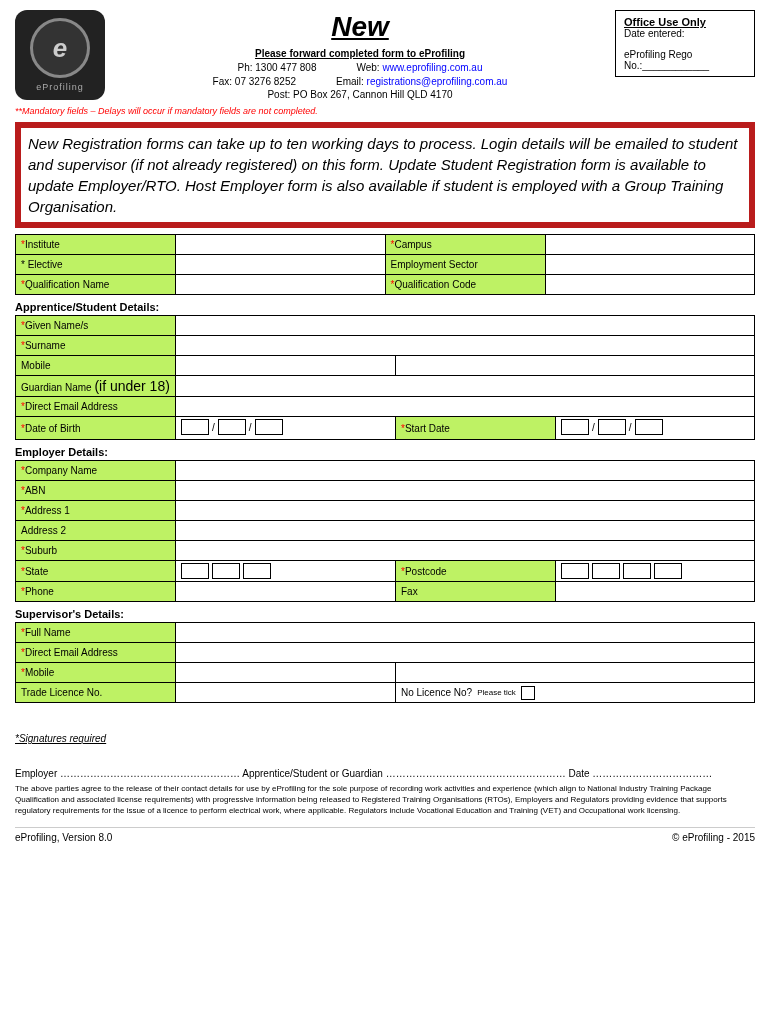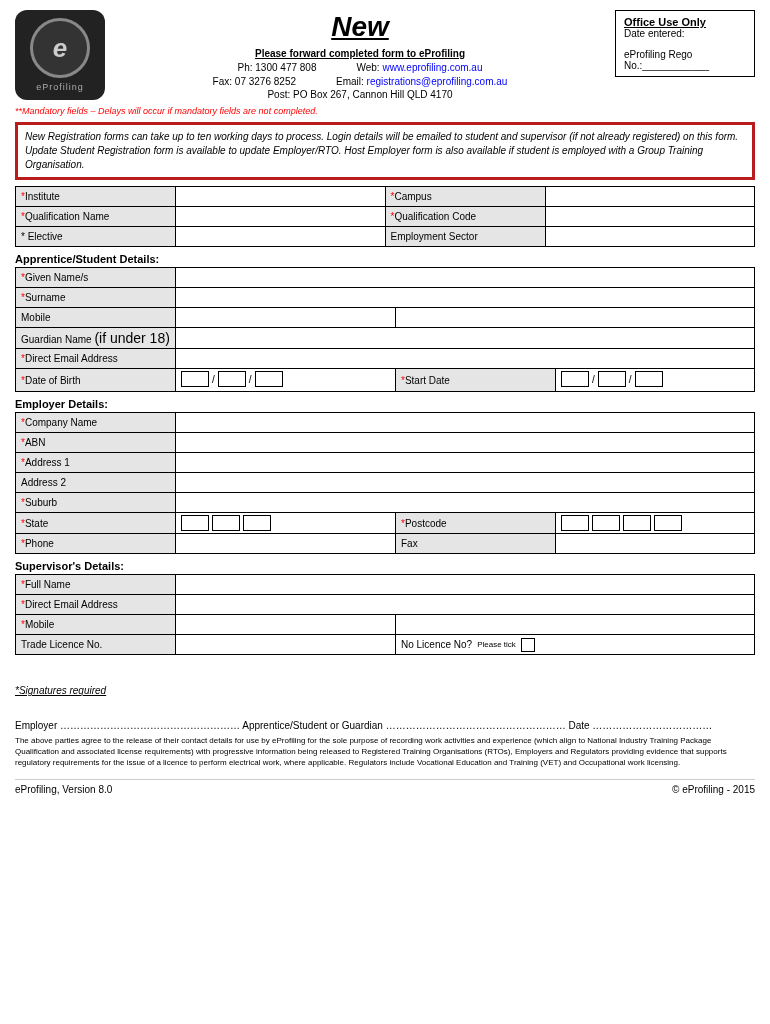--- a/index.html
+++ b/index.html
@@ -102,40 +102,40 @@
       text-decoration: underline;
       font-size: 11px;
     }
     .mandatory-note {
       font-size: 9px;
       font-style: italic;
       margin: 4px 0 6px 0;
     }
     .mandatory-note span { color: red; }
     .info-box {
-      border: 3px solid #b91c1c;
+      border: 6px solid #b91c1c;
       padding: 5px 7px;
-      font-size: 10px;
+      font-size: 15px;
       font-style: italic;
       margin-bottom: 6px;
       line-height: 1.4;
     }
     table.form-table {
       width: 100%;
       border-collapse: collapse;
       margin-bottom: 4px;
     }
     table.form-table td, table.form-table th {
       border: 1px solid #000;
       padding: 2px 5px;
       font-size: 10px;
       height: 20px;
     }
     .label-cell {
-      background: #e5e5e5;
+      background: #bef264;
       font-weight: normal;
       white-space: nowrap;
       width: 160px;
     }
     .label-cell .req { color: red; }
     .input-cell {
       background: #fff;
     }
     .section-header {
       font-weight: bold;
@@ -253,29 +253,29 @@
 
 <table class="form-table">
   <tbody>
       <tr>
     <td class="label-cell"><span class="req">*</span>Institute</td>
     <td class="input-cell"></td>
     <td class="label-cell"><span class="req">*</span>Campus</td>
     <td class="input-cell"></td>
   </tr>
   <tr>
+    <td class="label-cell">* Elective</td>
+    <td class="input-cell"></td>
+    <td class="label-cell">Employment Sector</td>
+    <td class="input-cell"></td>
+  </tr>
+  <tr>
     <td class="label-cell"><span class="req">*</span>Qualification Name</td>
     <td class="input-cell"></td>
     <td class="label-cell"><span class="req">*</span>Qualification Code</td>
-    <td class="input-cell"></td>
-  </tr>
-  <tr>
-    <td class="label-cell">* Elective</td>
-    <td class="input-cell"></td>
-    <td class="label-cell">Employment Sector</td>
     <td class="input-cell"></td>
   </tr>
 </tbody>
   </table>
 
 <div class="section-header">Apprentice/Student Details:</div>
 <table class="form-table">
   <tbody>
       <tr>
     <td class="label-cell"><span class="req">*</span>Given Name/s</td>

